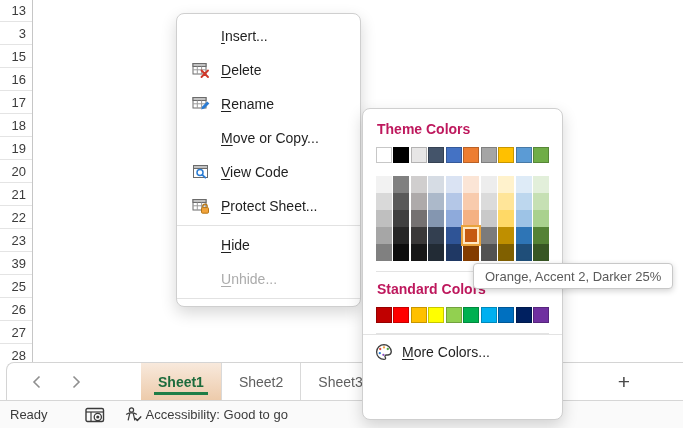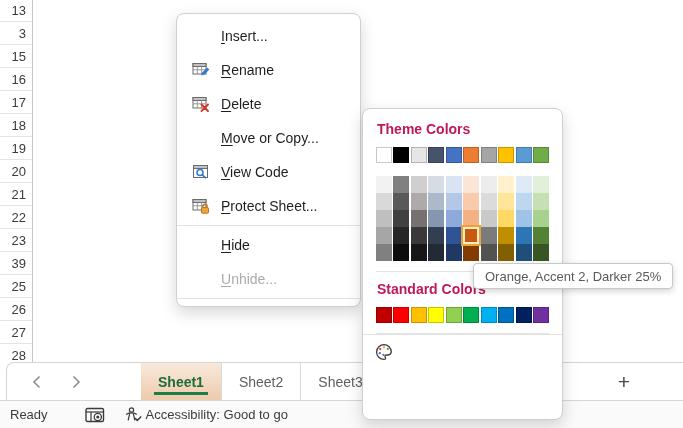--- a/index.html
+++ b/index.html
@@ -145,36 +145,36 @@
       <span class="mi-icon"></span>
       <span class="mi-label"><span class="accel">I</span><span>nsert...</span></span>
     </div>
 
     <div class="mi">
       <span class="mi-icon">
         <svg width="18" height="18" viewBox="0 0 18 18">
           <rect x="1" y="2.5" width="13" height="10.5" fill="#fff" stroke="#6b6b6b"></rect>
           <rect x="1" y="2.5" width="13" height="3" fill="#c2c2c2" stroke="#6b6b6b"></rect>
           <path d="M1 8.8h13M5.3 5.5v7.5M9.6 5.5v7.5" stroke="#9a9a9a" fill="none"></path>
-          <path d="M9.2 14.6l1-3.2 5-5 2.2 2.2-5 5z" fill="#2b7cd3"></path>
-        </svg>
-      </span>
-      <span class="mi-label"><span class="accel">R</span><span>ename</span></span>
+          <path d="M9.5 9.5l6.5 6.5M16 9.5L9.5 16" stroke="#d0392b" stroke-width="1.9" stroke-linecap="round"></path>
+        </svg>
+      </span>
+      <span class="mi-label"><span class="accel">D</span><span>elete</span></span>
     </div>
 
     <div class="mi">
       <span class="mi-icon">
         <svg width="18" height="18" viewBox="0 0 18 18">
           <rect x="1" y="2.5" width="13" height="10.5" fill="#fff" stroke="#6b6b6b"></rect>
           <rect x="1" y="2.5" width="13" height="3" fill="#c2c2c2" stroke="#6b6b6b"></rect>
           <path d="M1 8.8h13M5.3 5.5v7.5M9.6 5.5v7.5" stroke="#9a9a9a" fill="none"></path>
-          <path d="M9.5 9.5l6.5 6.5M16 9.5L9.5 16" stroke="#d0392b" stroke-width="1.9" stroke-linecap="round"></path>
-        </svg>
-      </span>
-      <span class="mi-label"><span class="accel">D</span><span>elete</span></span>
+          <path d="M9.2 14.6l1-3.2 5-5 2.2 2.2-5 5z" fill="#2b7cd3"></path>
+        </svg>
+      </span>
+      <span class="mi-label"><span class="accel">R</span><span>ename</span></span>
     </div>
 
     <div class="mi">
       <span class="mi-icon"></span>
       <span class="mi-label"><span class="accel">M</span><span>ove or Copy...</span></span>
     </div>
 
     <div class="mi">
       <span class="mi-icon">
         <svg width="18" height="18" viewBox="0 0 18 18">
@@ -323,18 +323,19 @@
       <span style="display:flex;">
         <svg width="18" height="18" viewBox="0 0 18 18">
           <path d="M9 1.6A7.4 7.4 0 1 0 9 16.4c1.6 0 2-1.1 1.3-2-.8-1-.2-2.4 1.2-2.4h1.6a3.6 3.6 0 0 0 3.2-3.4A7.4 7.4 0 0 0 9 1.6z" fill="#fff" stroke="#3f3f3f" stroke-width="1.3"></path>
           <circle cx="5.2" cy="6" r="1.15" fill="#e04a3f"></circle>
           <circle cx="9" cy="4.4" r="1.15" fill="#f2a33a"></circle>
           <circle cx="12.8" cy="6" r="1.15" fill="#58a942"></circle>
           <circle cx="4.8" cy="10.2" r="1.15" fill="#2b7cd3"></circle>
           <circle cx="8.4" cy="11.8" r="1.15" fill="#8a4fbe"></circle>
         </svg>
       </span>
+      <span><span class="accel">M</span><span>ore Colors...</span></span>
     </div>
   </div>
 
   <div class="tooltip">Orange, Accent 2, Darker 25%</div>
 
 </div>
 
 </body></html>

